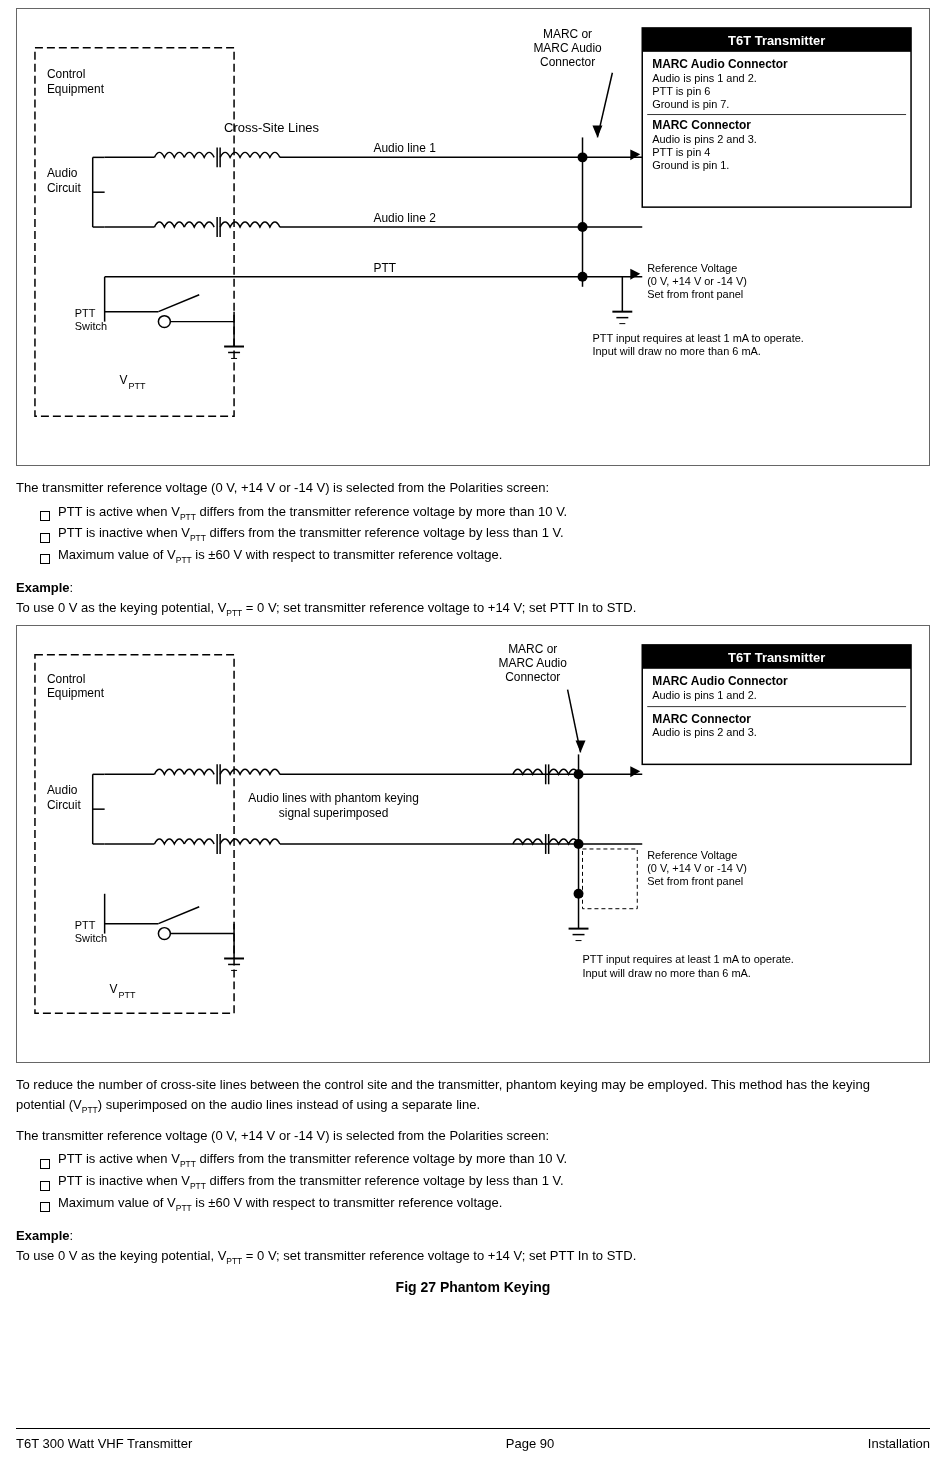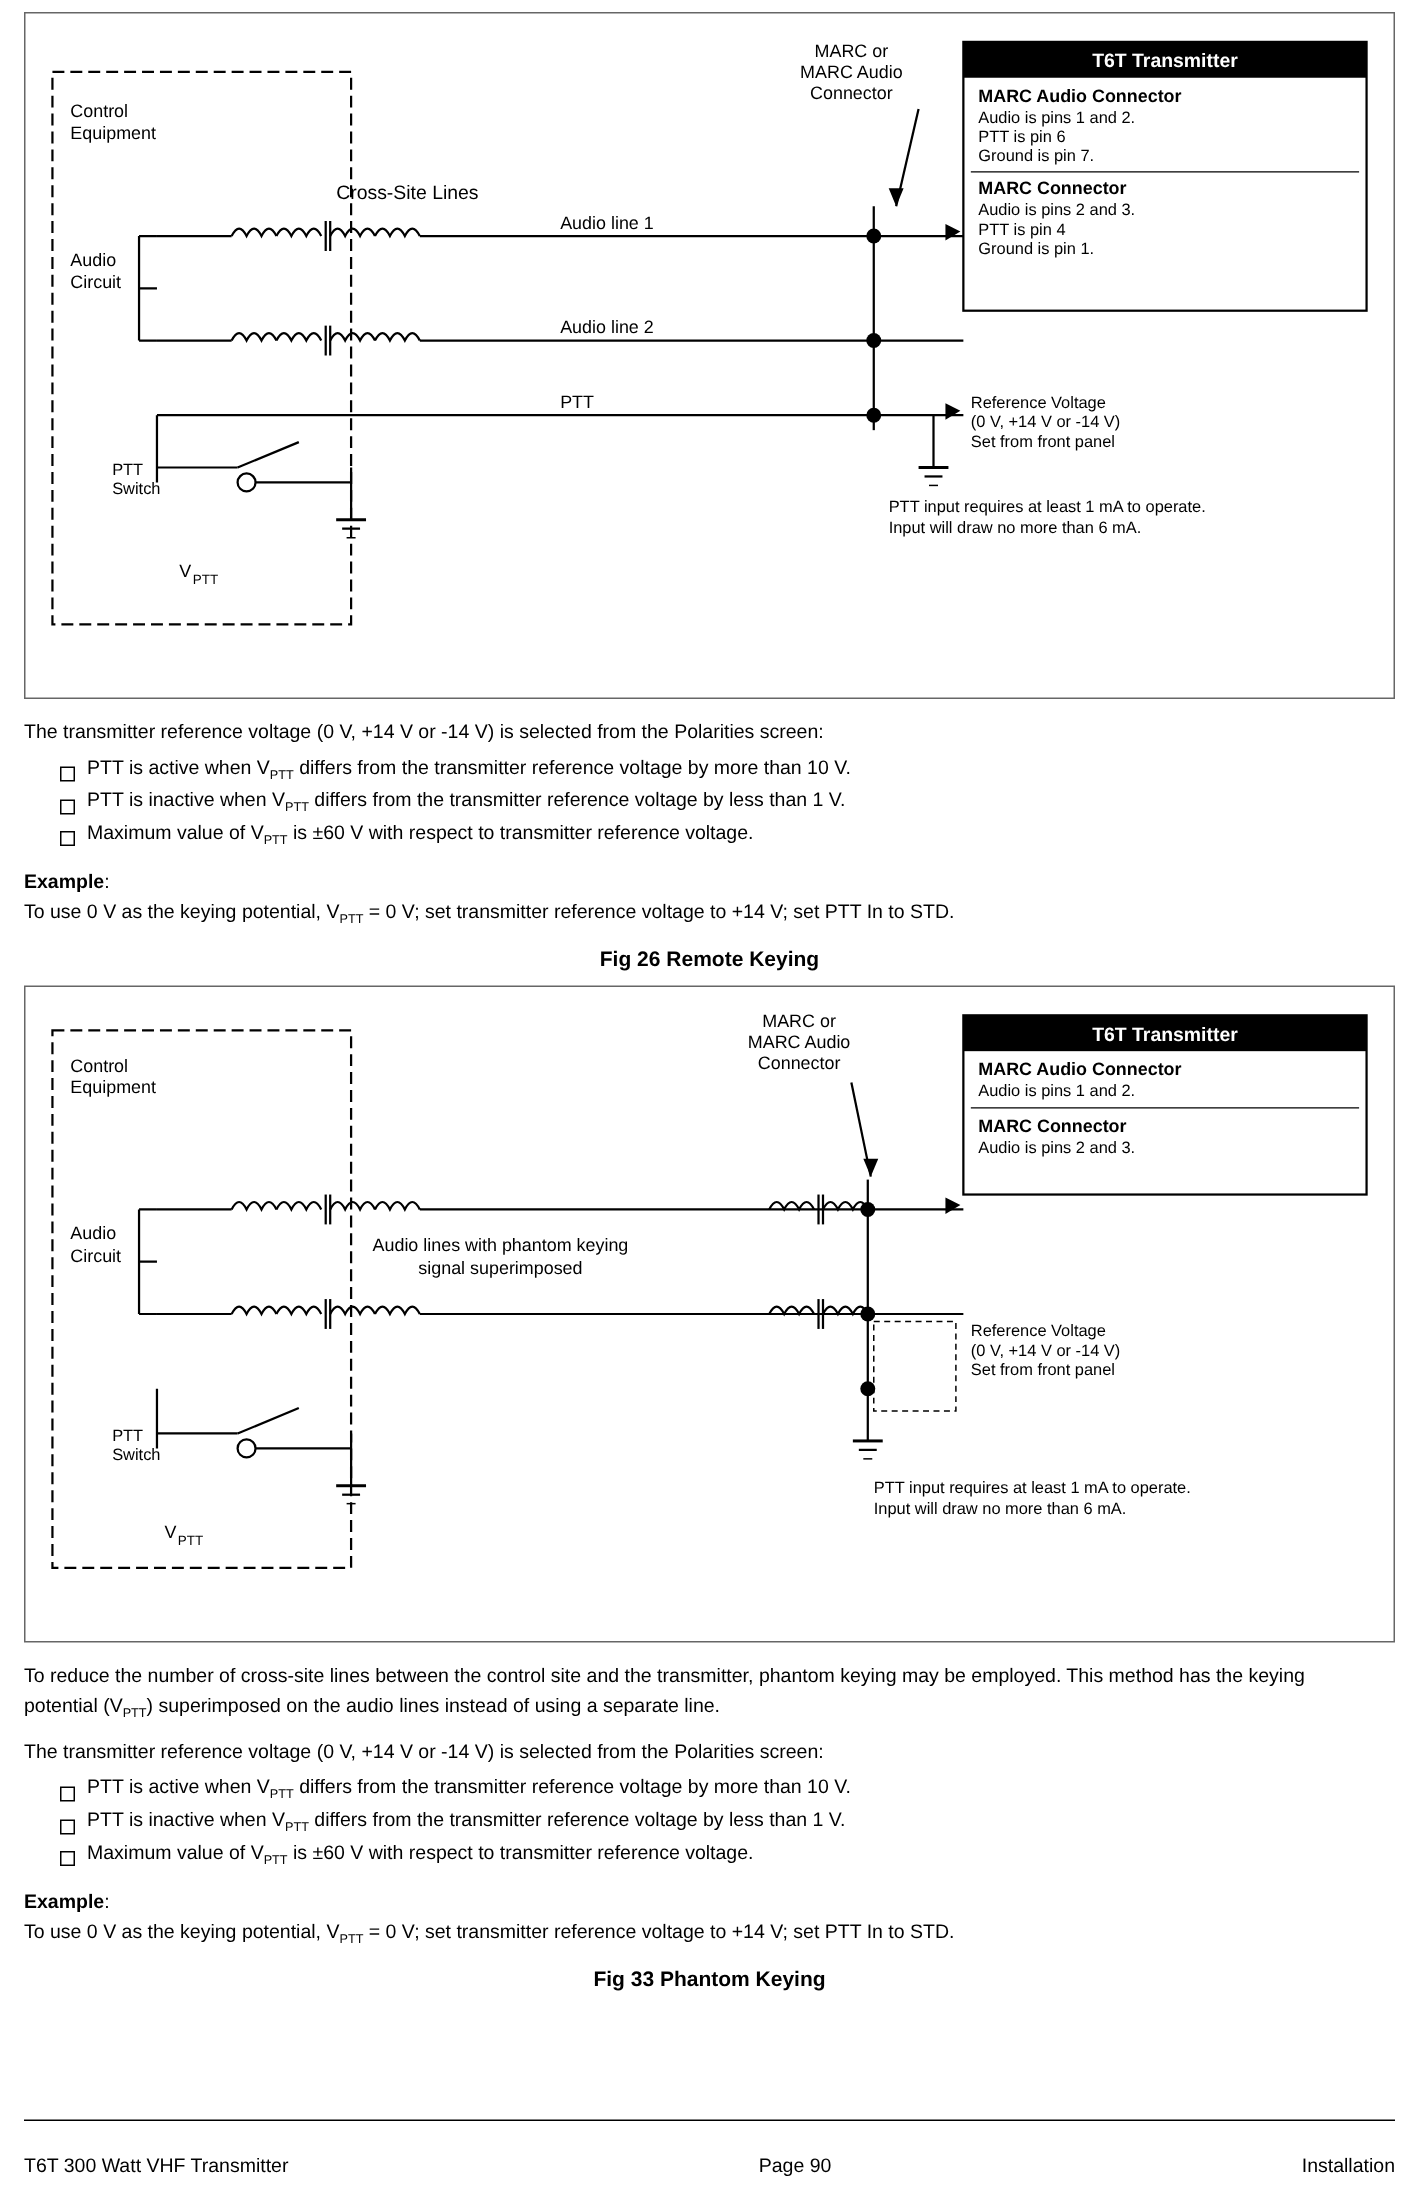--- a/index.html
+++ b/index.html
@@ -74,21 +74,21 @@
       font-weight: bold;
     }
 
     
     .footer {
       display: flex;
       justify-content: space-between;
       align-items: center;
       border-top: 1px solid #000;
       margin-top: auto;
-      padding-top: 22px;
+      padding-top: 7px;
       font-size: 13px;
     }
     sub { font-size: 0.65em; vertical-align: sub; }
   </style>
 </head>
 <body>
 
 <div class="page-container">
 
   <div class="figure-box">
@@ -220,21 +220,20 @@
       <div class="bullet-sq"></div>
       <span>Maximum value of V<sub>PTT</sub> is ±60 V with respect to transmitter reference voltage.</span>
     </div>
   </div>
 
   <div class="text-section">
     <span class="example-label">Example</span><span>:</span><br>
     <span>To use 0 V as the keying potential, V<sub>PTT</sub> = 0 V; set transmitter reference voltage to +14 V; set PTT In to STD.</span>
   </div>
 
-  <div class="fig-caption">Fig 26  Remote Keying</div>
 
   <div class="figure-box">
     <svg class="diagram-svg" viewBox="0 0 900 420" height="420">
 
       <rect x="10" y="20" width="200" height="360" fill="none" stroke="#000" stroke-width="1.5" stroke-dasharray="8,4"></rect>
       <text x="22" y="48" font-size="12" font-family="Arial">Control</text>
       <text x="22" y="62" font-size="12" font-family="Arial">Equipment</text>
 
       <text x="22" y="160" font-size="12" font-family="Arial">Audio</text>
       <text x="22" y="175" font-size="12" font-family="Arial">Circuit</text>
@@ -359,21 +358,21 @@
       <div class="bullet-sq"></div>
       <span>Maximum value of V<sub>PTT</sub>  is ±60 V with respect to transmitter reference voltage.</span>
     </div>
   </div>
 
   <div class="text-section">
     <span class="example-label">Example</span><span>:</span><br>
     <span>To use 0 V as the keying potential, V<sub>PTT</sub>  = 0 V; set transmitter reference voltage to +14 V; set PTT In to STD.</span>
   </div>
 
-  <div class="fig-caption">Fig 33  Phantom Keying</div>
+  <div class="fig-caption">Fig 27  Phantom Keying</div>
 
   <div class="footer">
     <span>T6T 300 Watt VHF Transmitter</span>
     <span>Page 90</span>
     <span>Installation</span>
   </div>
 
 </div>
 
 </body></html>

